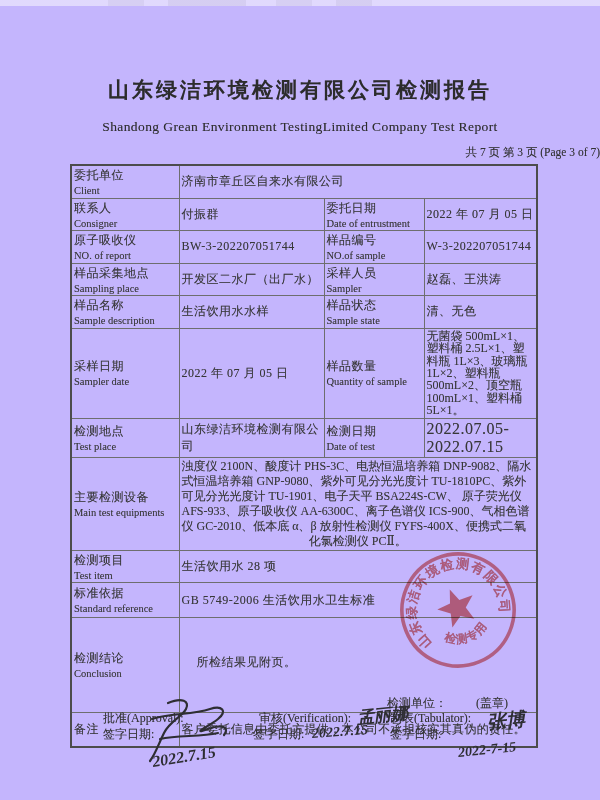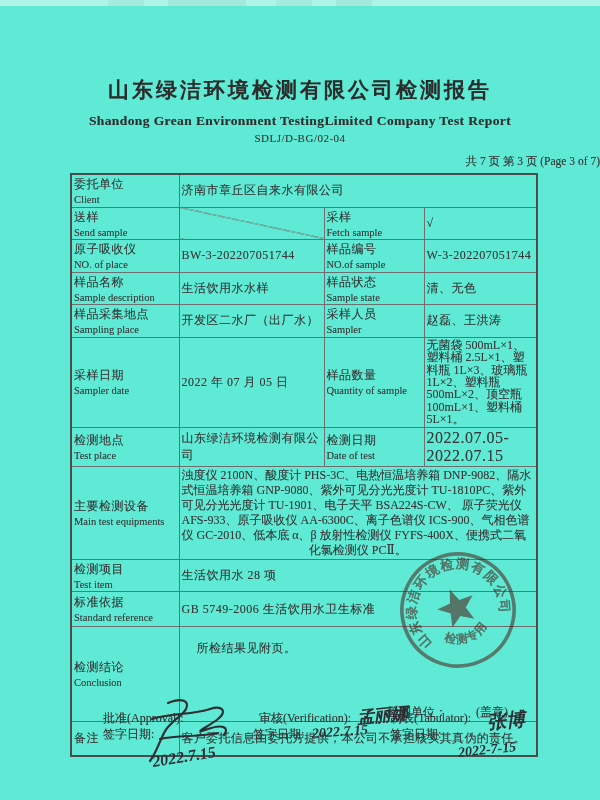--- a/index.html
+++ b/index.html
@@ -2,33 +2,33 @@
 <html><head>
 <meta charset="utf-8">
 <style>
   html,body{margin:0;padding:0;}
   body{
     width:600px;height:800px;background:#f2f2f2;
     font-family:"Liberation Serif","DejaVu Serif",serif;
     color:#363636;
   }
   .page{
-    position:relative;width:600px;height:800px;background:#5eead4;overflow:hidden;
+    position:relative;width:600px;height:800px;background:#c4b5fd;overflow:hidden;
     text-shadow:0 0 .4px rgba(40,40,40,.35);
   }
   .scan-edge{
     position:absolute;top:0;left:0;width:600px;height:6px;opacity:.5;
     background:linear-gradient(to right,#fdfdfd 0 18%,#e9e9e9 18% 24%,#fdfdfd 24% 28%,#e6e6e6 28% 41%,#fdfdfd 41% 46%,#e9e9e9 46% 52%,#fdfdfd 52% 56%,#e6e6e6 56% 62%,#fdfdfd 62% 100%);
   }
   .hdr{ text-align:center; }
   .title-cn{
     padding-top:76px;font-size:21px;font-weight:bold;letter-spacing:3px;color:#2c2c2c;
   }
   .title-en{
-    margin-top:9px;font-size:13.5px;font-weight:bold;letter-spacing:.4px;color:#2e2e2e;
+    margin-top:15px;font-size:13.5px;font-weight:normal;letter-spacing:.4px;color:#2e2e2e;
   }
   .doc-code{ margin-top:3px;font-size:11px;color:#3a3a3a;letter-spacing:.5px; }
   .page-info{
     margin-top:10px;text-align:right;font-size:11.5px;color:#333;
   }
   table.report{
     border-collapse:collapse;margin:4px 0 0 70px;table-layout:fixed;width:466px;
   }
   table.report td{
     border:1px solid #6e6e6e;padding:1px 2px;text-align:left;vertical-align:middle;
@@ -41,21 +41,21 @@
   td.diag{
     background:linear-gradient(to top right,transparent 49.4%,#777 49.4%,#777 50.8%,transparent 50.8%);
   }
   td.qty{
     text-align:left;font-size:11.5px;line-height:12.4px;padding:2px 3px;letter-spacing:0;
   }
   td.equip{
     font-size:12px;line-height:15px;padding:3px 9px;text-align:justify;text-align-last:center;
   }
   td.concl{ position:relative; }
-  .concl-text{ position:absolute;left:17px;top:13px;font-size:12px;letter-spacing:.5px; }
+  .concl-text{ position:absolute;left:17px;top:36px;font-size:12px;letter-spacing:.5px; }
   .unit-line{ position:absolute;right:28px;bottom:0;font-size:12px; }
   .unit-line .seal-lbl{ margin-left:26px; }
   td.remark-val{ font-size:12px;letter-spacing:.3px; }
   
   .foot{ position:absolute;left:0;top:0;width:600px;height:800px;pointer-events:none; }
   .f-lbl{ position:absolute;font-size:12px;color:#333;white-space:nowrap; }
   .hand{
     position:absolute;font-style:italic;font-weight:bold;color:#2e2e33;white-space:nowrap;
     text-shadow:none;
   }
@@ -67,86 +67,85 @@
 </style>
 </head>
 <body>
 
 <div class="page">
   <div class="scan-edge"></div>
 
   <div class="hdr">
     <div class="title-cn">山东绿洁环境检测有限公司检测报告</div>
     <div class="title-en">Shandong Grean Environment TestingLimited Company Test Report</div>
-    <div class="doc-code">SDLJ/D-BG/02-04</div>
   </div>
   <div class="page-info">共 7 页  第 3 页  (Page 3 of 7)</div>
 
   <table class="report">
     <colgroup>
         <col style="width:108px">
         <col style="width:145px">
         <col style="width:100px">
         <col style="width:113px">
       </colgroup>
     <tbody>
         <tr style="height:32px">
       <td class="lbl">
             <span class="cn">委托单位</span>
             <span class="en">Client</span>
           </td>
       <td class="val" colspan="3">济南市章丘区自来水有限公司</td>
     </tr>
-    <tr style="height:28px">
-      <td class="lbl">
-            <span class="cn">送样</span>
-            <span class="en">Send sample</span>
-          </td>
-      <td class="diag"></td>
-      <td class="lbl">
-            <span class="cn">采样</span>
-            <span class="en">Fetch sample</span>
-          </td>
-      <td class="val">√</td>
+    <tr style="height:32px">
+      <td class="lbl">
+            <span class="cn">联系人</span>
+            <span class="en">Consigner</span>
+          </td>
+      <td class="val">付振群</td>
+      <td class="lbl">
+            <span class="cn">委托日期</span>
+            <span class="en">Date of entrustment</span>
+          </td>
+      <td class="val">2022 年 07 月 05 日</td>
     </tr>
     <tr style="height:29px">
       <td class="lbl">
             <span class="cn">原子吸收仪</span>
-            <span class="en">NO. of place</span>
+            <span class="en">NO. of report</span>
           </td>
       <td class="val">BW-3-202207051744</td>
       <td class="lbl">
             <span class="cn">样品编号</span>
             <span class="en">NO.of sample</span>
           </td>
       <td class="val">W-3-202207051744</td>
     </tr>
+    <tr style="height:29px">
+      <td class="lbl">
+            <span class="cn">样品采集地点</span>
+            <span class="en">Sampling place</span>
+          </td>
+      <td class="val">开发区二水厂（出厂水）</td>
+      <td class="lbl">
+            <span class="cn">采样人员</span>
+            <span class="en">Sampler</span>
+          </td>
+      <td class="val">赵磊、王洪涛</td>
+    </tr>
     <tr style="height:31px">
       <td class="lbl">
             <span class="cn">样品名称</span>
             <span class="en">Sample description</span>
           </td>
       <td class="val">生活饮用水水样</td>
       <td class="lbl">
             <span class="cn">样品状态</span>
             <span class="en">Sample state</span>
           </td>
       <td class="val">清、无色</td>
-    </tr>
-    <tr style="height:29px">
-      <td class="lbl">
-            <span class="cn">样品采集地点</span>
-            <span class="en">Sampling place</span>
-          </td>
-      <td class="val">开发区二水厂（出厂水）</td>
-      <td class="lbl">
-            <span class="cn">采样人员</span>
-            <span class="en">Sampler</span>
-          </td>
-      <td class="val">赵磊、王洪涛</td>
     </tr>
     <tr style="height:74px">
       <td class="lbl">
             <span class="cn">采样日期</span>
             <span class="en">Sampler date</span>
           </td>
       <td class="val">2022 年 07 月 05 日</td>
       <td class="lbl">
             <span class="cn">样品数量</span>
             <span class="en">Quantity of sample</span>

